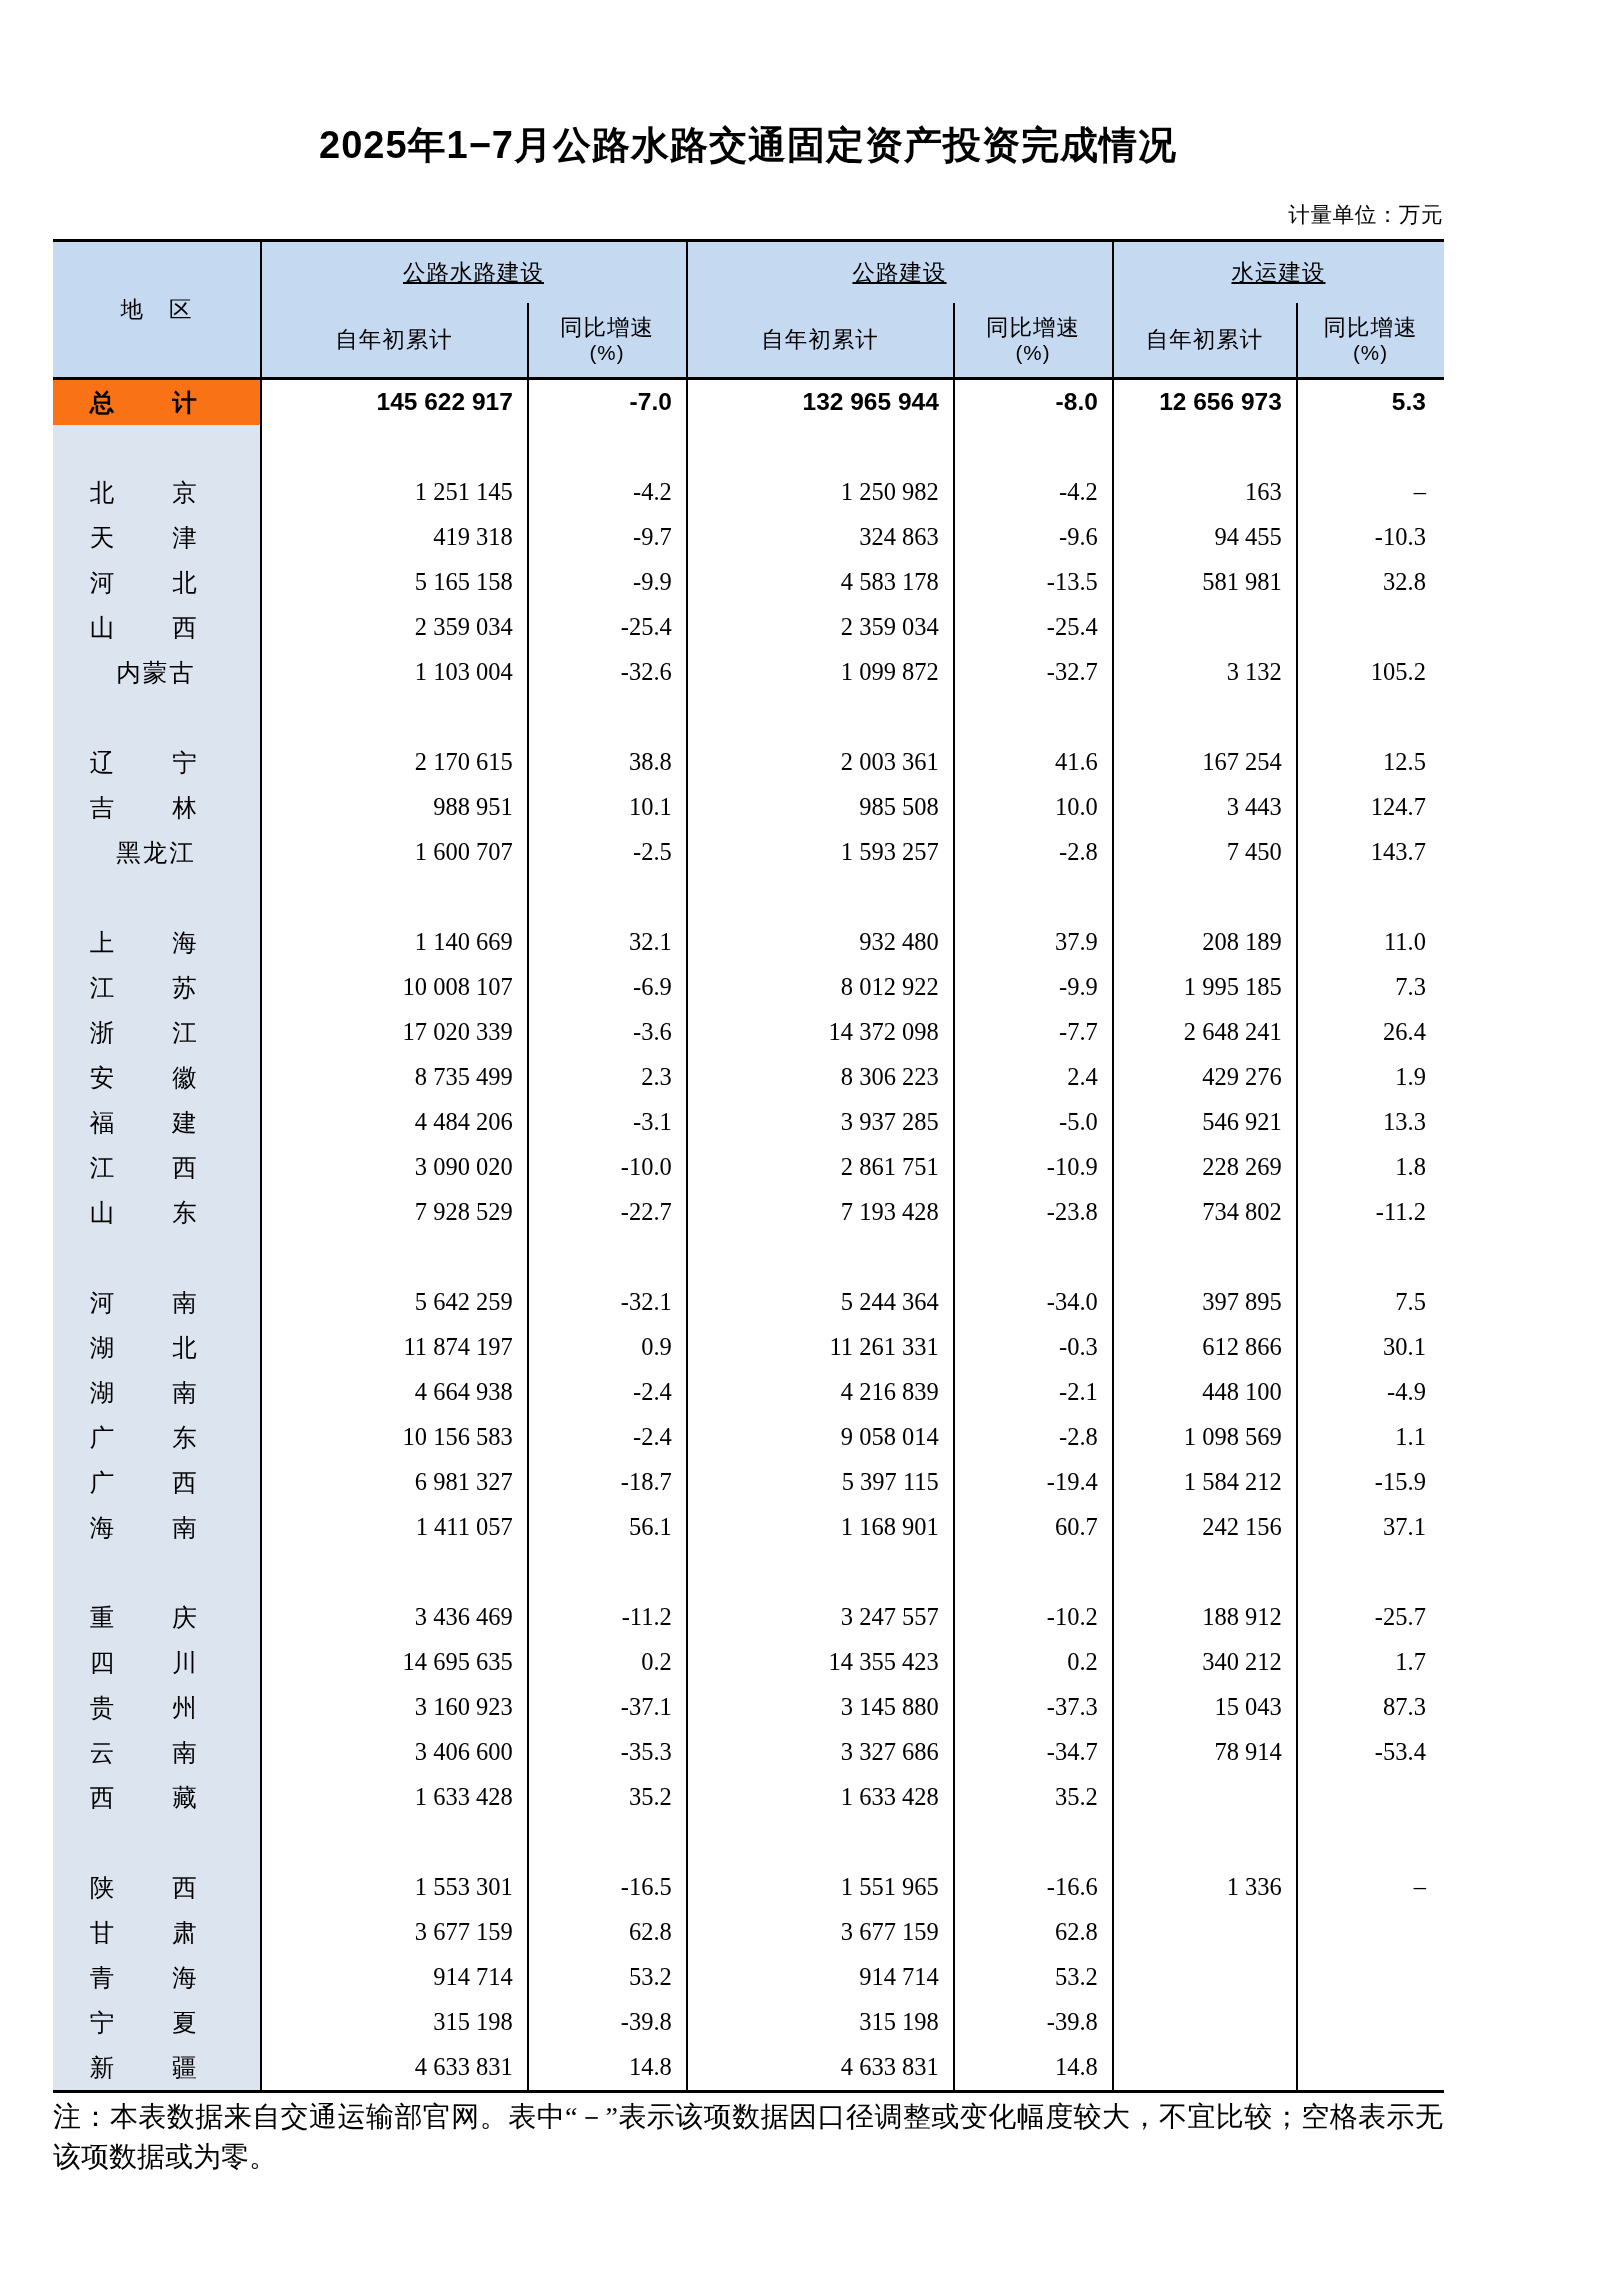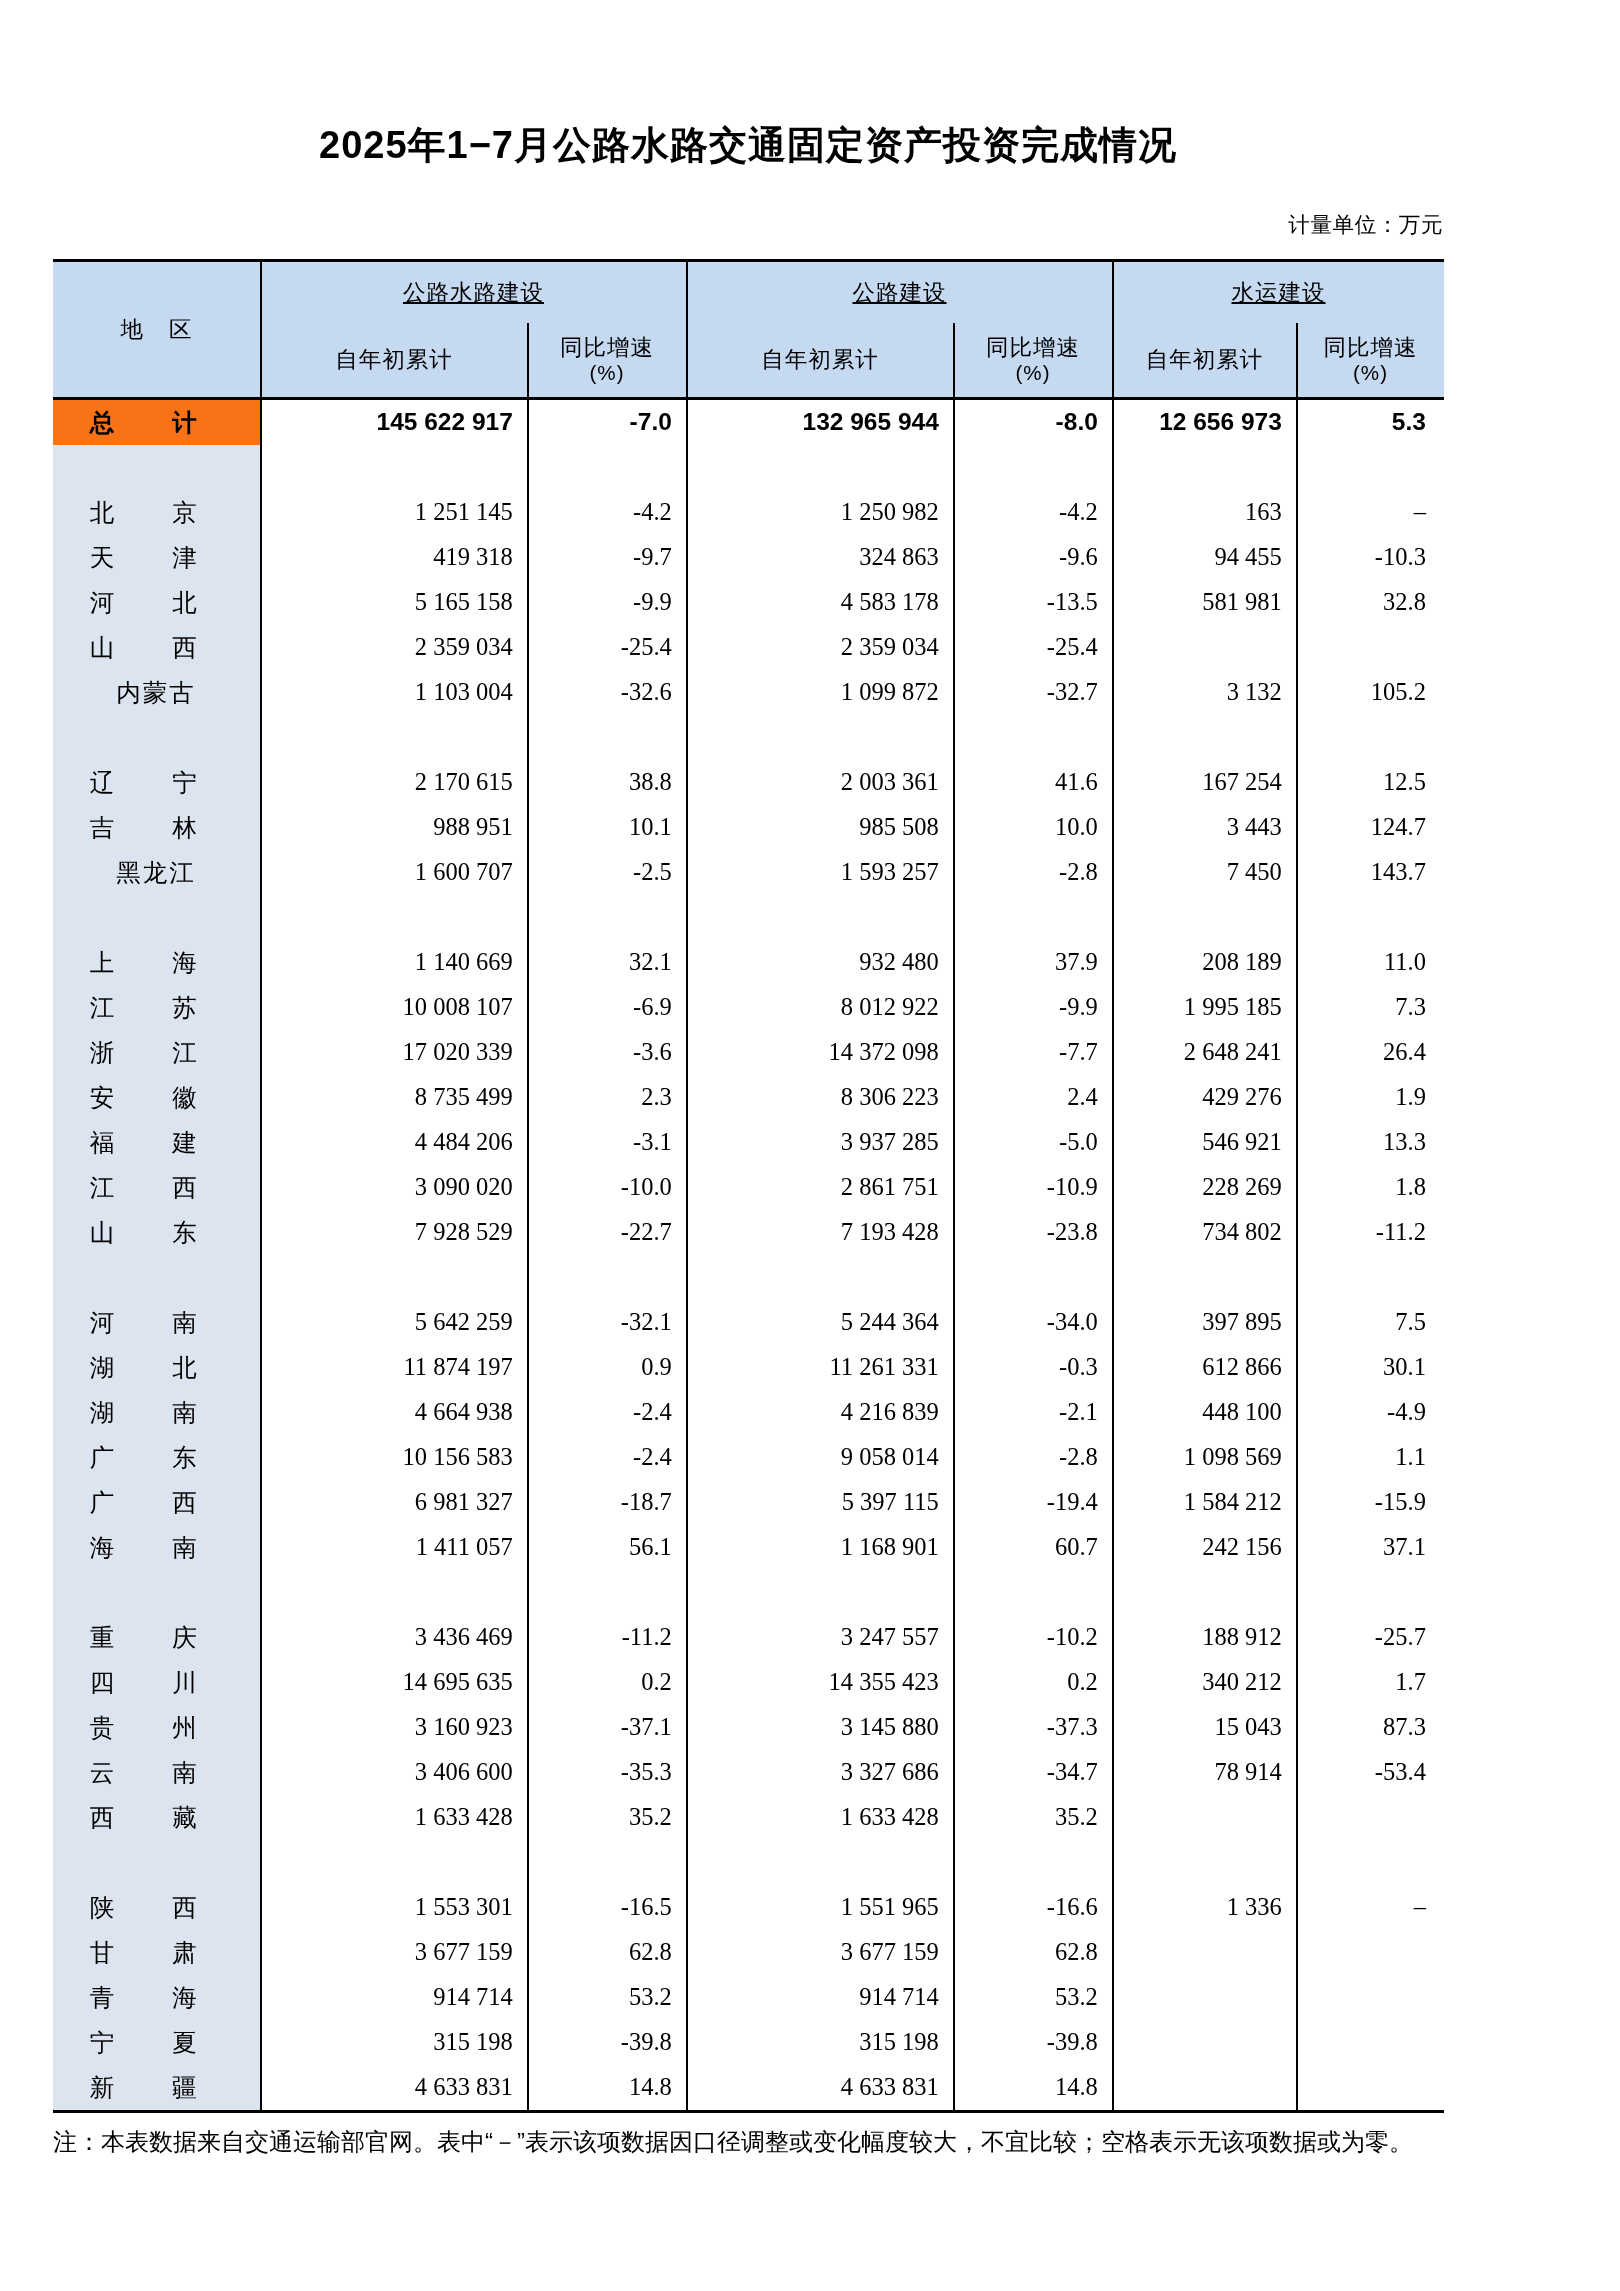--- a/index.html
+++ b/index.html
@@ -25,21 +25,21 @@
     text-align: center;
     font-family: "Liberation Sans", "DejaVu Sans", sans-serif;
     font-weight: bold;
     font-size: 38px;
     letter-spacing: 1px;
     padding-top: 125px;
     line-height: 1.1;
   }
   .unit-row {
     width: 1390px;
-    margin: 14px auto;
+    margin: 4px auto;
     padding-top: 29px;
     padding-bottom: 5.9px;
     text-align: right;
     font-size: 21.6px;
     font-family: "Liberation Sans", "DejaVu Sans", sans-serif;
     letter-spacing: 0.5px;
   }
   table.main {
     width: 1390px;
     margin: 0 auto;
@@ -130,24 +130,24 @@
     height: 45px;
   }
   .rname2 { letter-spacing: 25.5px; text-indent: 25.5px; }
   .rname3 { letter-spacing: 2px; text-indent: 2px; margin-top: 46px; }
 
   tbody tr.lastrow td { border-bottom: 3.9px solid #000; }
 
   .footnote {
     width: 1390px;
     margin: 0 auto;
-    padding-top: 12px;
-    font-size: 24px;
+    padding-top: 4px;
+    font-size: 28px;
     line-height: 1.45;
-    font-family: Liberation Sans, sans-serif;
+    font-family: Liberation Serif, serif;
     text-align: justify;
   }
 </style>
 </head>
 <body>
 
 <div class="page">
 
   <div class="title">2025年1−7月公路水路交通固定资产投资完成情况</div>
 

